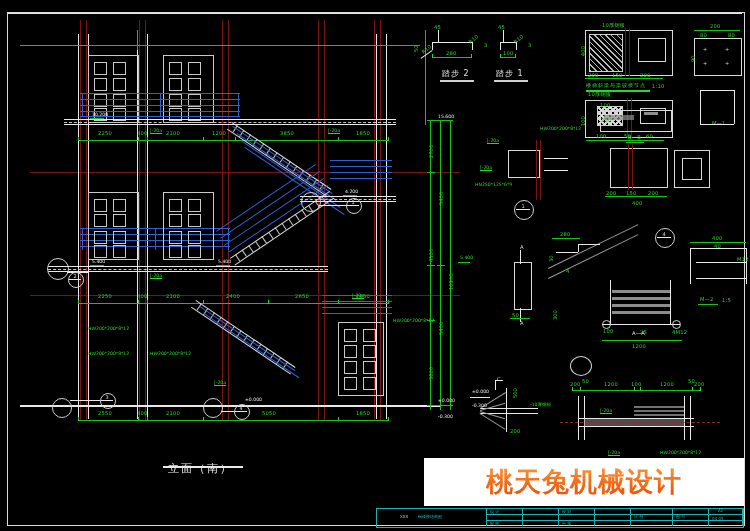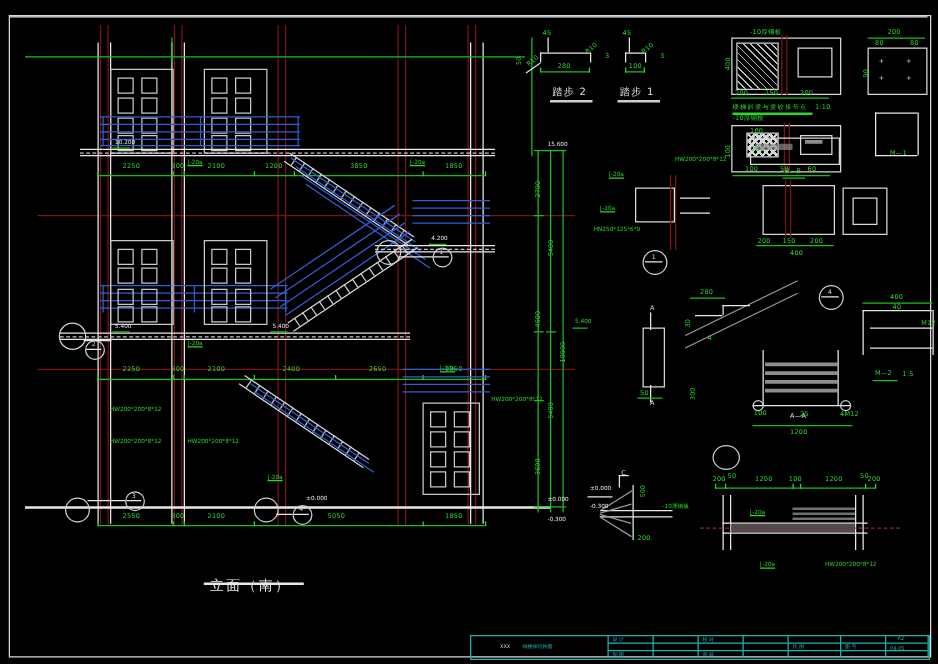--- a/index.html
+++ b/index.html
@@ -563,20 +563,23 @@
   <div class="dim" style="left:631px;top:381px;">100</div>
   <div class="dim" style="left:660px;top:381px;">1200</div>
   <div class="dim" style="left:688px;top:378px;">50</div>
   <div class="dim" style="left:694px;top:381px;">200</div>
   <div class="lbl" style="left:600px;top:408px;">[-20a</div>
   <div class="lbl" style="left:608px;top:450px;">[-20a</div>
   <div class="lblp" style="left:660px;top:450px;">HW200*200*8*12</div>
 
   <div class="circ" style="left:570px;top:356px;width:20px;height:18px;"></div>
 
+  <div class="wm" style="left:424px;top:458px;width:320px;height:48px;">
+    <span>桃天兔机械设计</span>
+  </div>
 
   <div class="tblock" style="left:376px;top:508px;width:366px;height:18px;"></div>
   <div class="tb-cell" style="left:376px;top:508px;width:110px;height:18px;"></div>
   <div class="tb-cell" style="left:486px;top:508px;width:36px;height:18px;"></div>
   <div class="tb-cell" style="left:522px;top:508px;width:36px;height:18px;"></div>
   <div class="tb-cell" style="left:558px;top:508px;width:36px;height:18px;"></div>
   <div class="tb-cell" style="left:594px;top:508px;width:36px;height:18px;"></div>
   <div class="tb-cell" style="left:630px;top:508px;width:42px;height:18px;"></div>
   <div class="tb-cell" style="left:672px;top:508px;width:36px;height:18px;"></div>
   <div class="ln h cyan" style="left:486px;top:514px;width:256px;"></div>

